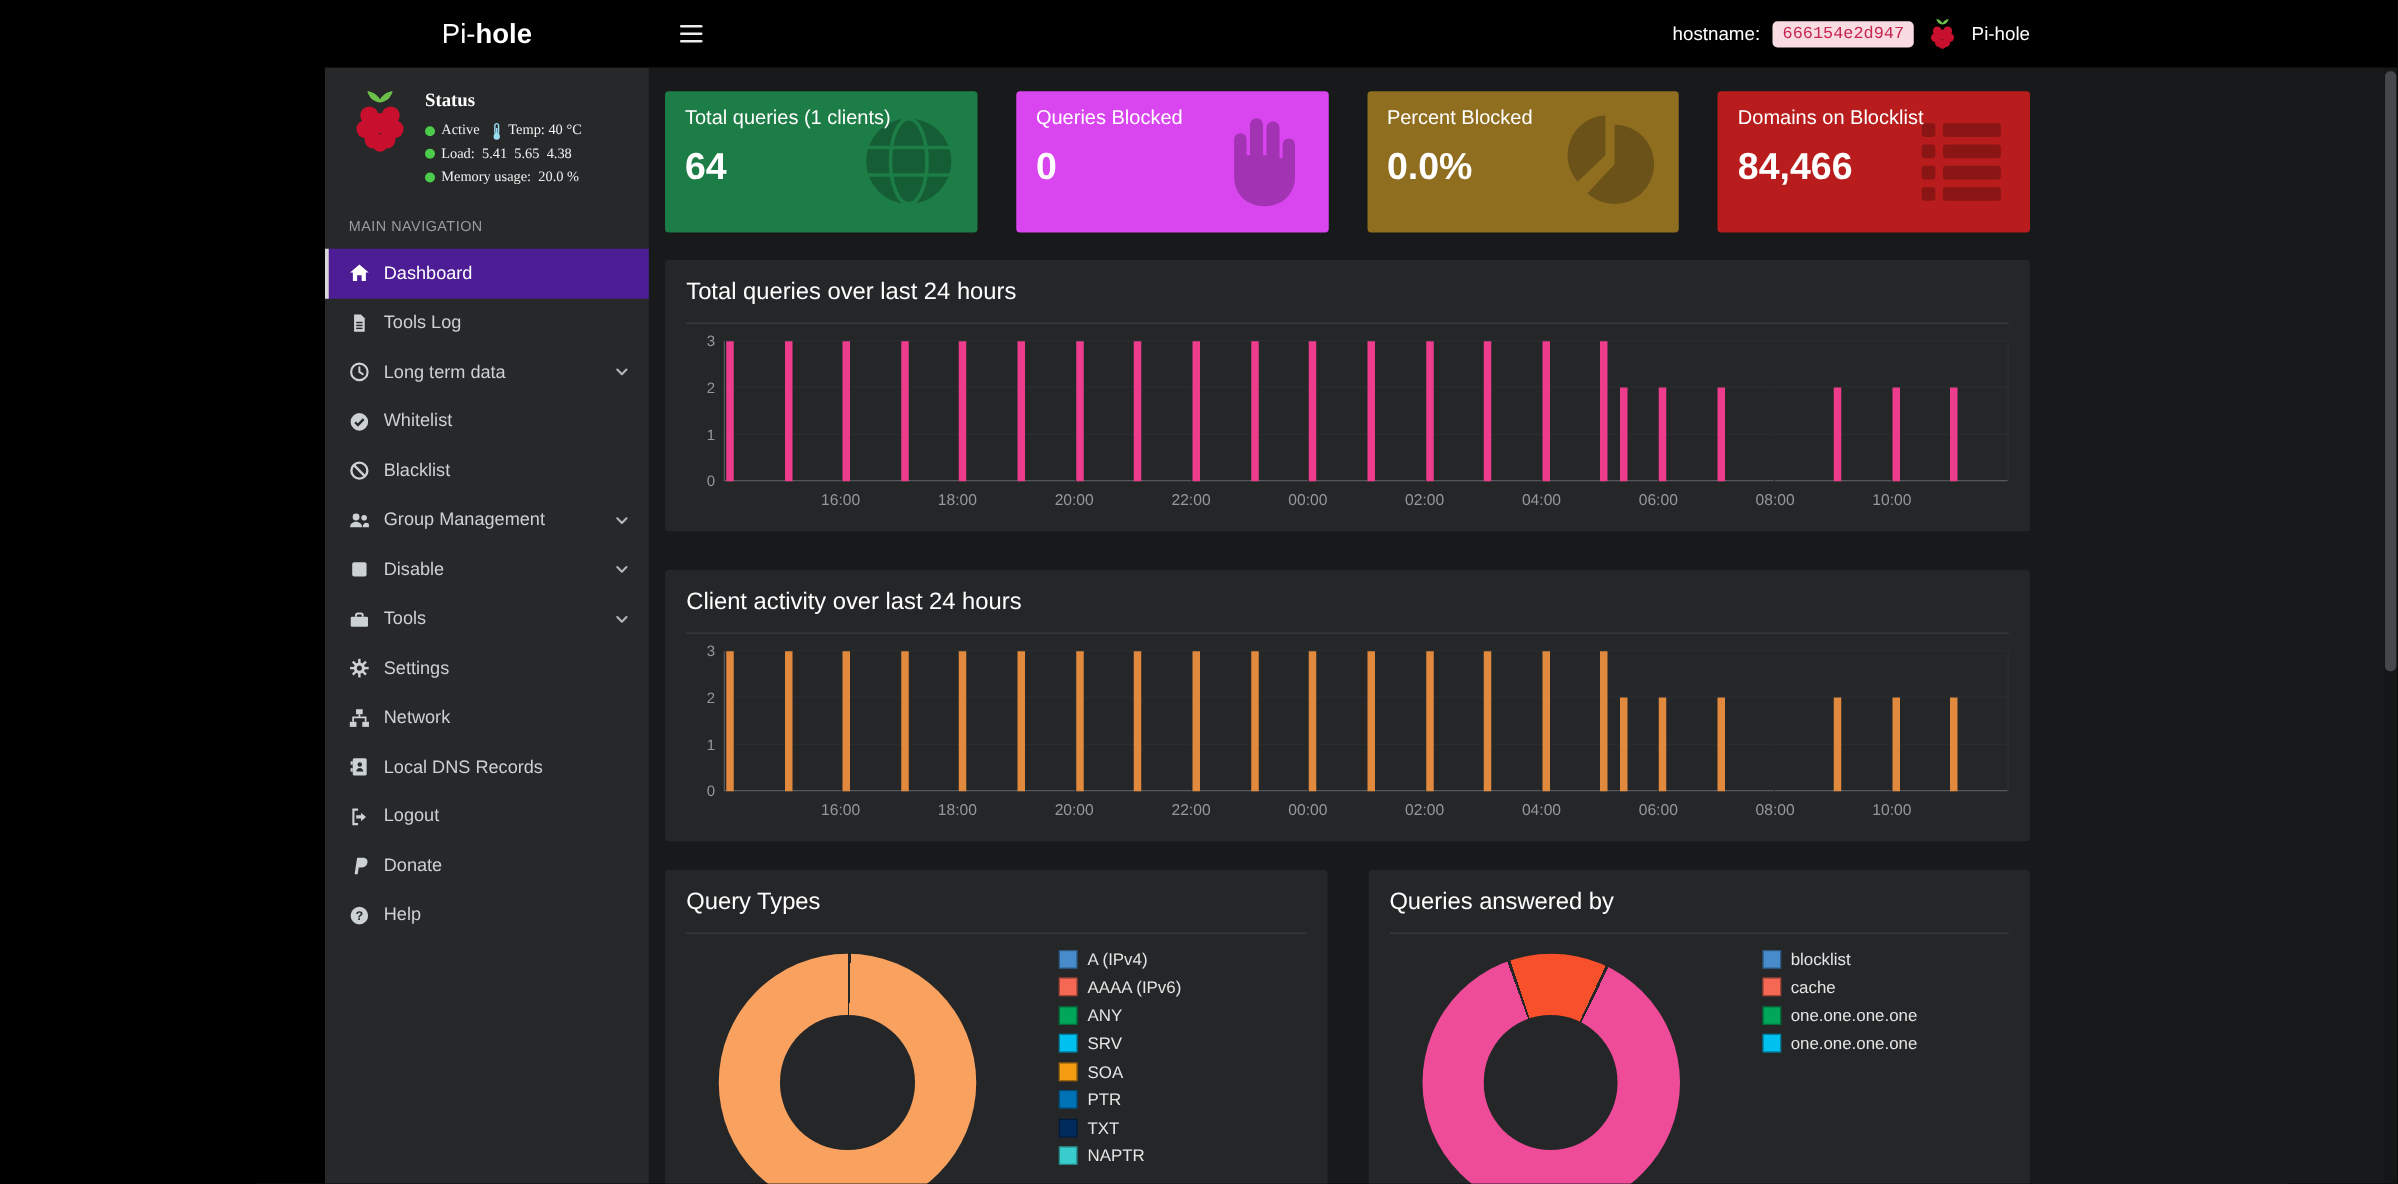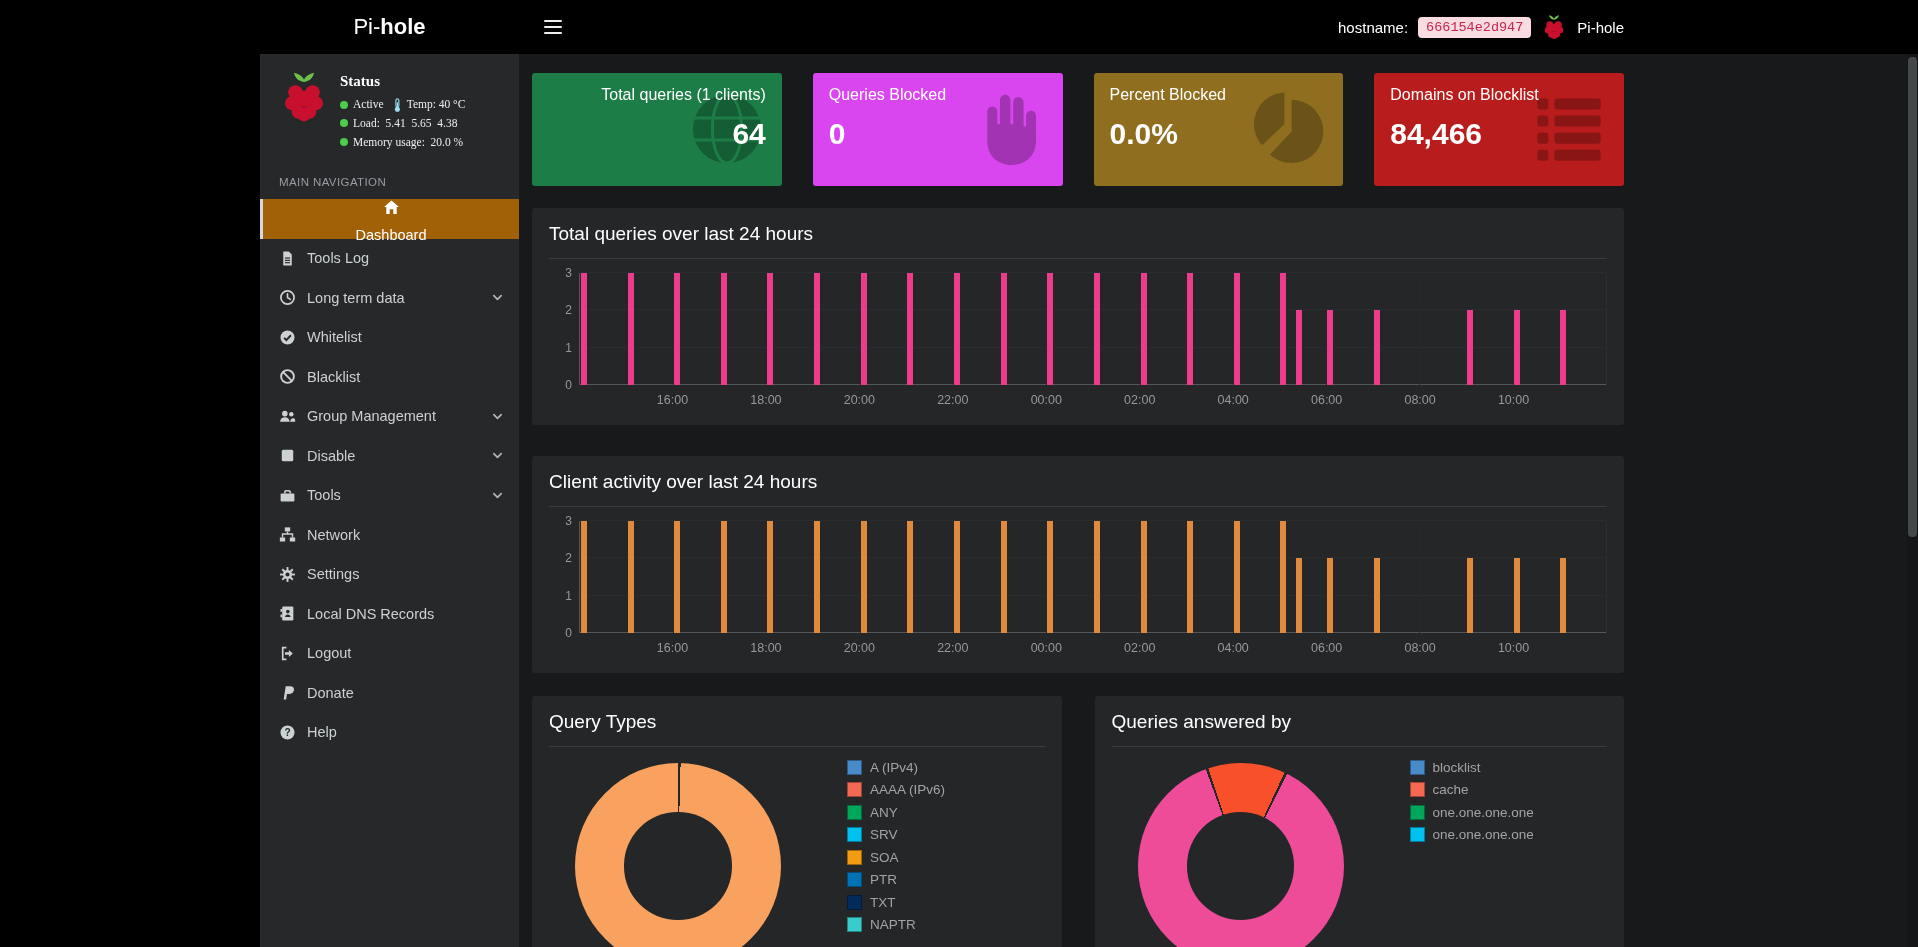--- a/index.html
+++ b/index.html
@@ -33,21 +33,21 @@
   .status-title{font-size:15px;font-weight:700;margin-bottom:2px;}
   .status-row{display:flex;align-items:center;gap:5px;white-space:nowrap;color:#efefef;}
   .status-row span{white-space:pre;text-align:right;}
   .dot{width:8px;height:8px;border-radius:50%;background:#4ccb4c;flex:none;}
   .thermo{width:9px;height:14px;display:inline-flex;margin-left:4px;}
   .nav-section-label{padding:13px 19px 7px;font-size:11.5px;color:#979da2;letter-spacing:.4px;}
   .sidebar nav{margin-top:4px;}
   .nav-item{display:flex;align-items:center;gap:11px;padding:0 16px 0 16px;height:39.5px;
             color:#ccd1d4;font-size:14.5px;cursor:pointer;border-left:3px solid transparent;
             text-decoration:none;}
-  .nav-item.active{background:#a16207;color:#fff;border-left-color:#d8d8d8;flex-direction:column;}
+  .nav-item.active{background:#4c1d95;color:#fff;border-left-color:#d8d8d8;}
   .icn{display:inline-flex;width:17px;height:17px;flex:none;}
   .icn svg{width:100%;height:100%;fill:currentColor;}
   .nav-text{flex:1;}
   .chev{width:11px;height:11px;opacity:.85;}
 
   
   .main{position:absolute;left:519px;top:54px;right:0;bottom:0;}
   .content{width:1092px;margin-left:13px;padding-top:19px;}
   .cards-row{display:flex;gap:31px;margin-bottom:22px;}
   .card{flex:1;height:113px;border-radius:3px;position:relative;padding:13px 16px;overflow:hidden;}
@@ -71,21 +71,21 @@
   .bar{position:absolute;bottom:0;width:6px;transform:translateX(-50%);}
   .xaxis{position:relative;height:26px;}
   .xlab{position:absolute;top:8px;transform:translateX(-50%);font-size:12.5px;color:#96989a;}
 
   
   .bottom-row{display:flex;gap:33px;}
   .half-panel{flex:1;height:420px;position:relative;margin-bottom:0;}
   .donut{width:206px;height:206px;border-radius:50%;position:relative;margin:16px 0 0 26px;cursor:pointer;}
   .donut::after{content:"";position:absolute;inset:24%;border-radius:50%;background:#242628;}
   .legend{position:absolute;left:315px;top:60px;list-style:none;}
-  .legend li{display:flex;align-items:center;gap:8px;height:22.5px;font-size:13.5px;color:#a3a3a3;cursor:pointer;}
+  .legend li{display:flex;align-items:center;gap:8px;height:22.5px;font-size:13.5px;color:#e5e5e5;cursor:pointer;}
   .swatch{width:15px;height:15px;flex:none;border:1px solid rgba(0,0,0,.35);}
 
   
   .scroll-track{position:absolute;right:0;top:0;width:11px;height:100%;background:#141617;}
   .scroll-thumb{position:absolute;right:1px;top:57px;width:9px;height:480px;background:#44484b;border-radius:4px;cursor:pointer;}
 </style>
 </head>
 <body>
 
 <div class="screen">
@@ -256,46 +256,46 @@
           <span class="nav-text">Tools</span>
           <span class="icn chev">
             <svg viewBox="0 0 12 12">
               <path d="M2 4l4 4 4-4" fill="none" stroke="currentColor" stroke-width="1.8" stroke-linecap="round" stroke-linejoin="round"></path>
             </svg>
           </span>
         </a>
         <a class="nav-item">
           <span class="icn">
             <svg viewBox="0 0 16 16">
-              <rect x="5.5" y="1.3" width="5" height="3.8"></rect>
-              <rect x="0.8" y="10.8" width="5" height="3.8"></rect>
-              <rect x="10.2" y="10.8" width="5" height="3.8"></rect>
-              <path d="M8 5.1v2.4M3.3 10.8V7.5h9.4v3.3" fill="none" stroke="currentColor" stroke-width="1.3"></path>
-            </svg>
-          </span>
-          <span class="nav-text">Network</span>
-        </a>
-        <a class="nav-item">
-          <span class="icn">
-            <svg viewBox="0 0 16 16">
               <g fill="currentColor">
                 <rect x="7.1" y="1" width="1.8" height="14"></rect>
                 <rect x="7.1" y="1" width="1.8" height="14" transform="rotate(45 8 8)"></rect>
                 <rect x="7.1" y="1" width="1.8" height="14" transform="rotate(90 8 8)"></rect>
                 <rect x="7.1" y="1" width="1.8" height="14" transform="rotate(135 8 8)"></rect>
                 <circle cx="8" cy="8" r="4.2"></circle>
               </g>
               <circle cx="8" cy="8" r="1.9" fill="#26282a"></circle>
             </svg>
           </span>
           <span class="nav-text">Settings</span>
         </a>
         <a class="nav-item">
           <span class="icn">
             <svg viewBox="0 0 16 16">
+              <rect x="5.5" y="1.3" width="5" height="3.8"></rect>
+              <rect x="0.8" y="10.8" width="5" height="3.8"></rect>
+              <rect x="10.2" y="10.8" width="5" height="3.8"></rect>
+              <path d="M8 5.1v2.4M3.3 10.8V7.5h9.4v3.3" fill="none" stroke="currentColor" stroke-width="1.3"></path>
+            </svg>
+          </span>
+          <span class="nav-text">Network</span>
+        </a>
+        <a class="nav-item">
+          <span class="icn">
+            <svg viewBox="0 0 16 16">
               <rect x="3" y="1.5" width="10.5" height="13" rx="1.2"></rect>
               <rect x="1.4" y="3.8" width="1.6" height="2.6"></rect>
               <rect x="1.4" y="9" width="1.6" height="2.6"></rect>
               <circle cx="8.3" cy="6.2" r="1.7" fill="#26282a"></circle>
               <path d="M5.7 11.4c0-1.5 1.2-2.5 2.6-2.5s2.6 1 2.6 2.5z" fill="#26282a"></path>
             </svg>
           </span>
           <span class="nav-text">Local DNS Records</span>
         </a>
         <a class="nav-item">
@@ -324,21 +324,21 @@
           </span>
           <span class="nav-text">Help</span>
         </a>
       </nav>
   </aside>
 
   <main class="main">
     <div class="content">
 
       <div class="cards-row">
-          <div class="card" style="background: rgb(29, 125, 70); text-align: right;">
+          <div class="card" style="background: rgb(29, 125, 70);">
             <div class="card-title">Total queries (1 clients)</div>
             <div class="card-value">64</div>
             <span class="card-icon" style="color: rgb(29, 125, 70);"><svg viewBox="0 0 64 64">
                 <circle cx="32" cy="32" r="28" fill="rgba(0,0,0,.25)"></circle>
                 <g stroke="currentColor" stroke-width="2.4" fill="none">
                   <ellipse cx="32" cy="32" rx="12" ry="28"></ellipse>
                   <path d="M5 23h54M5 41h54"></path>
                 </g>
               </svg></span>
           </div>

